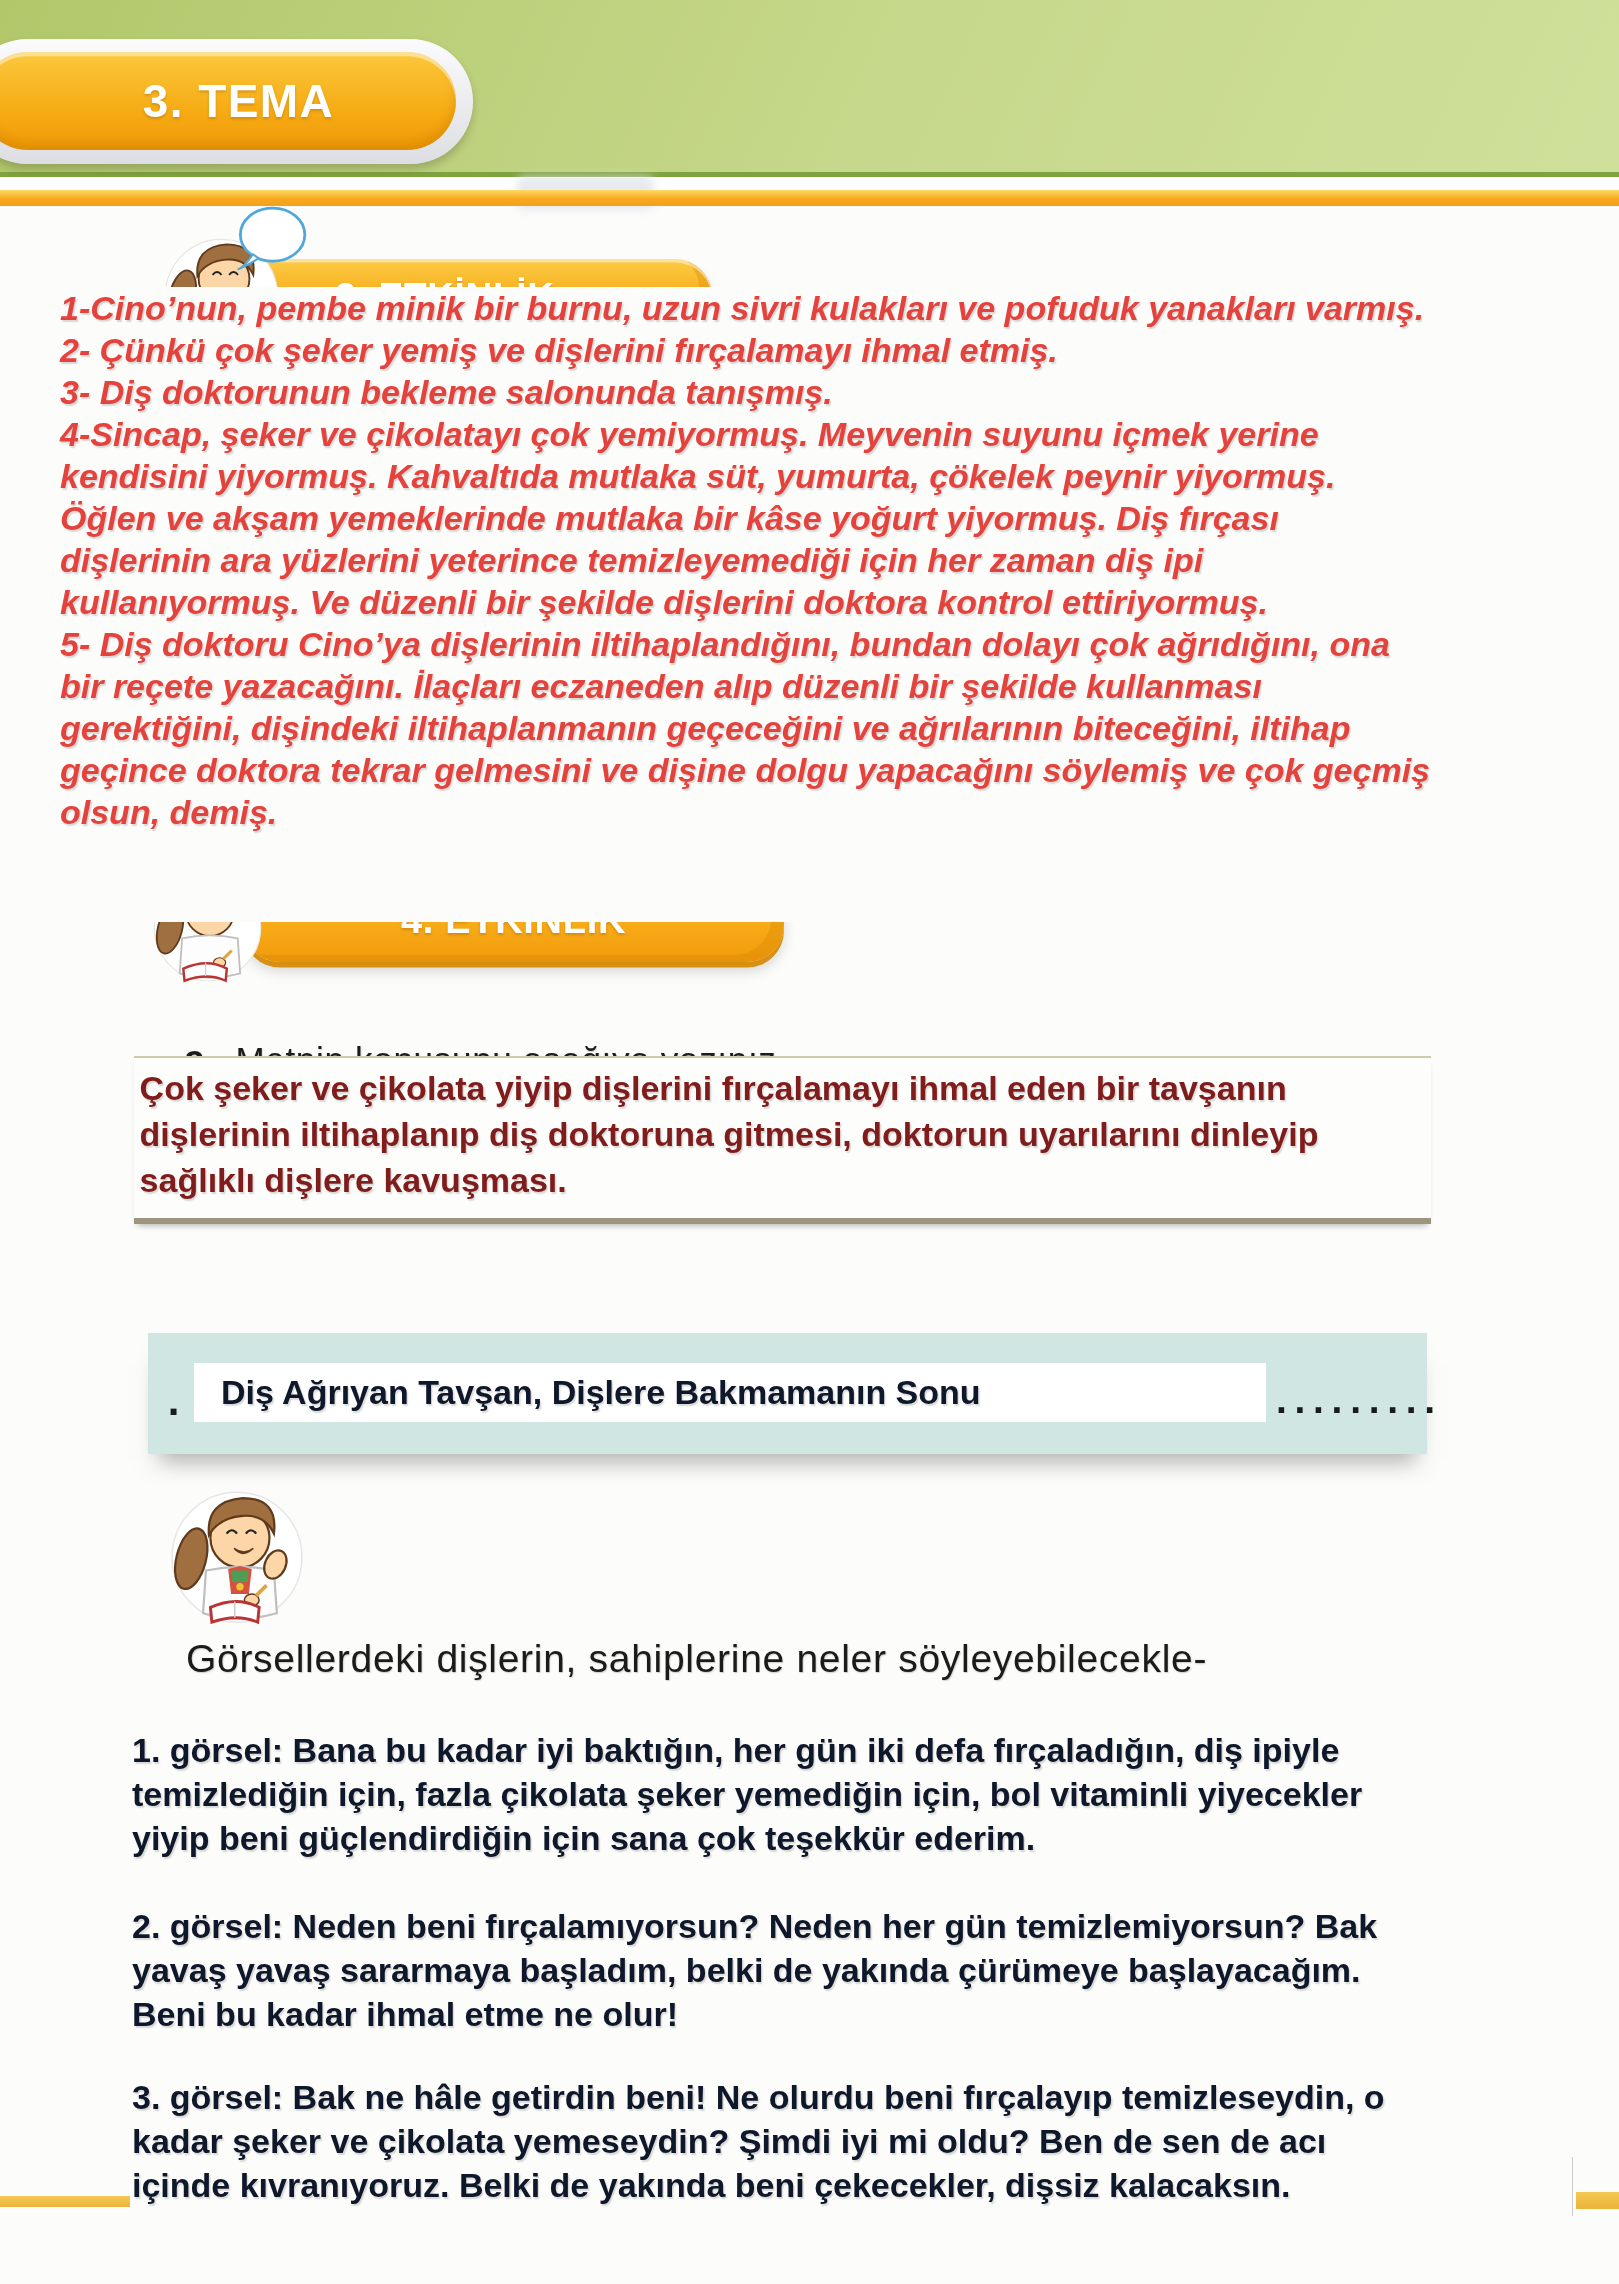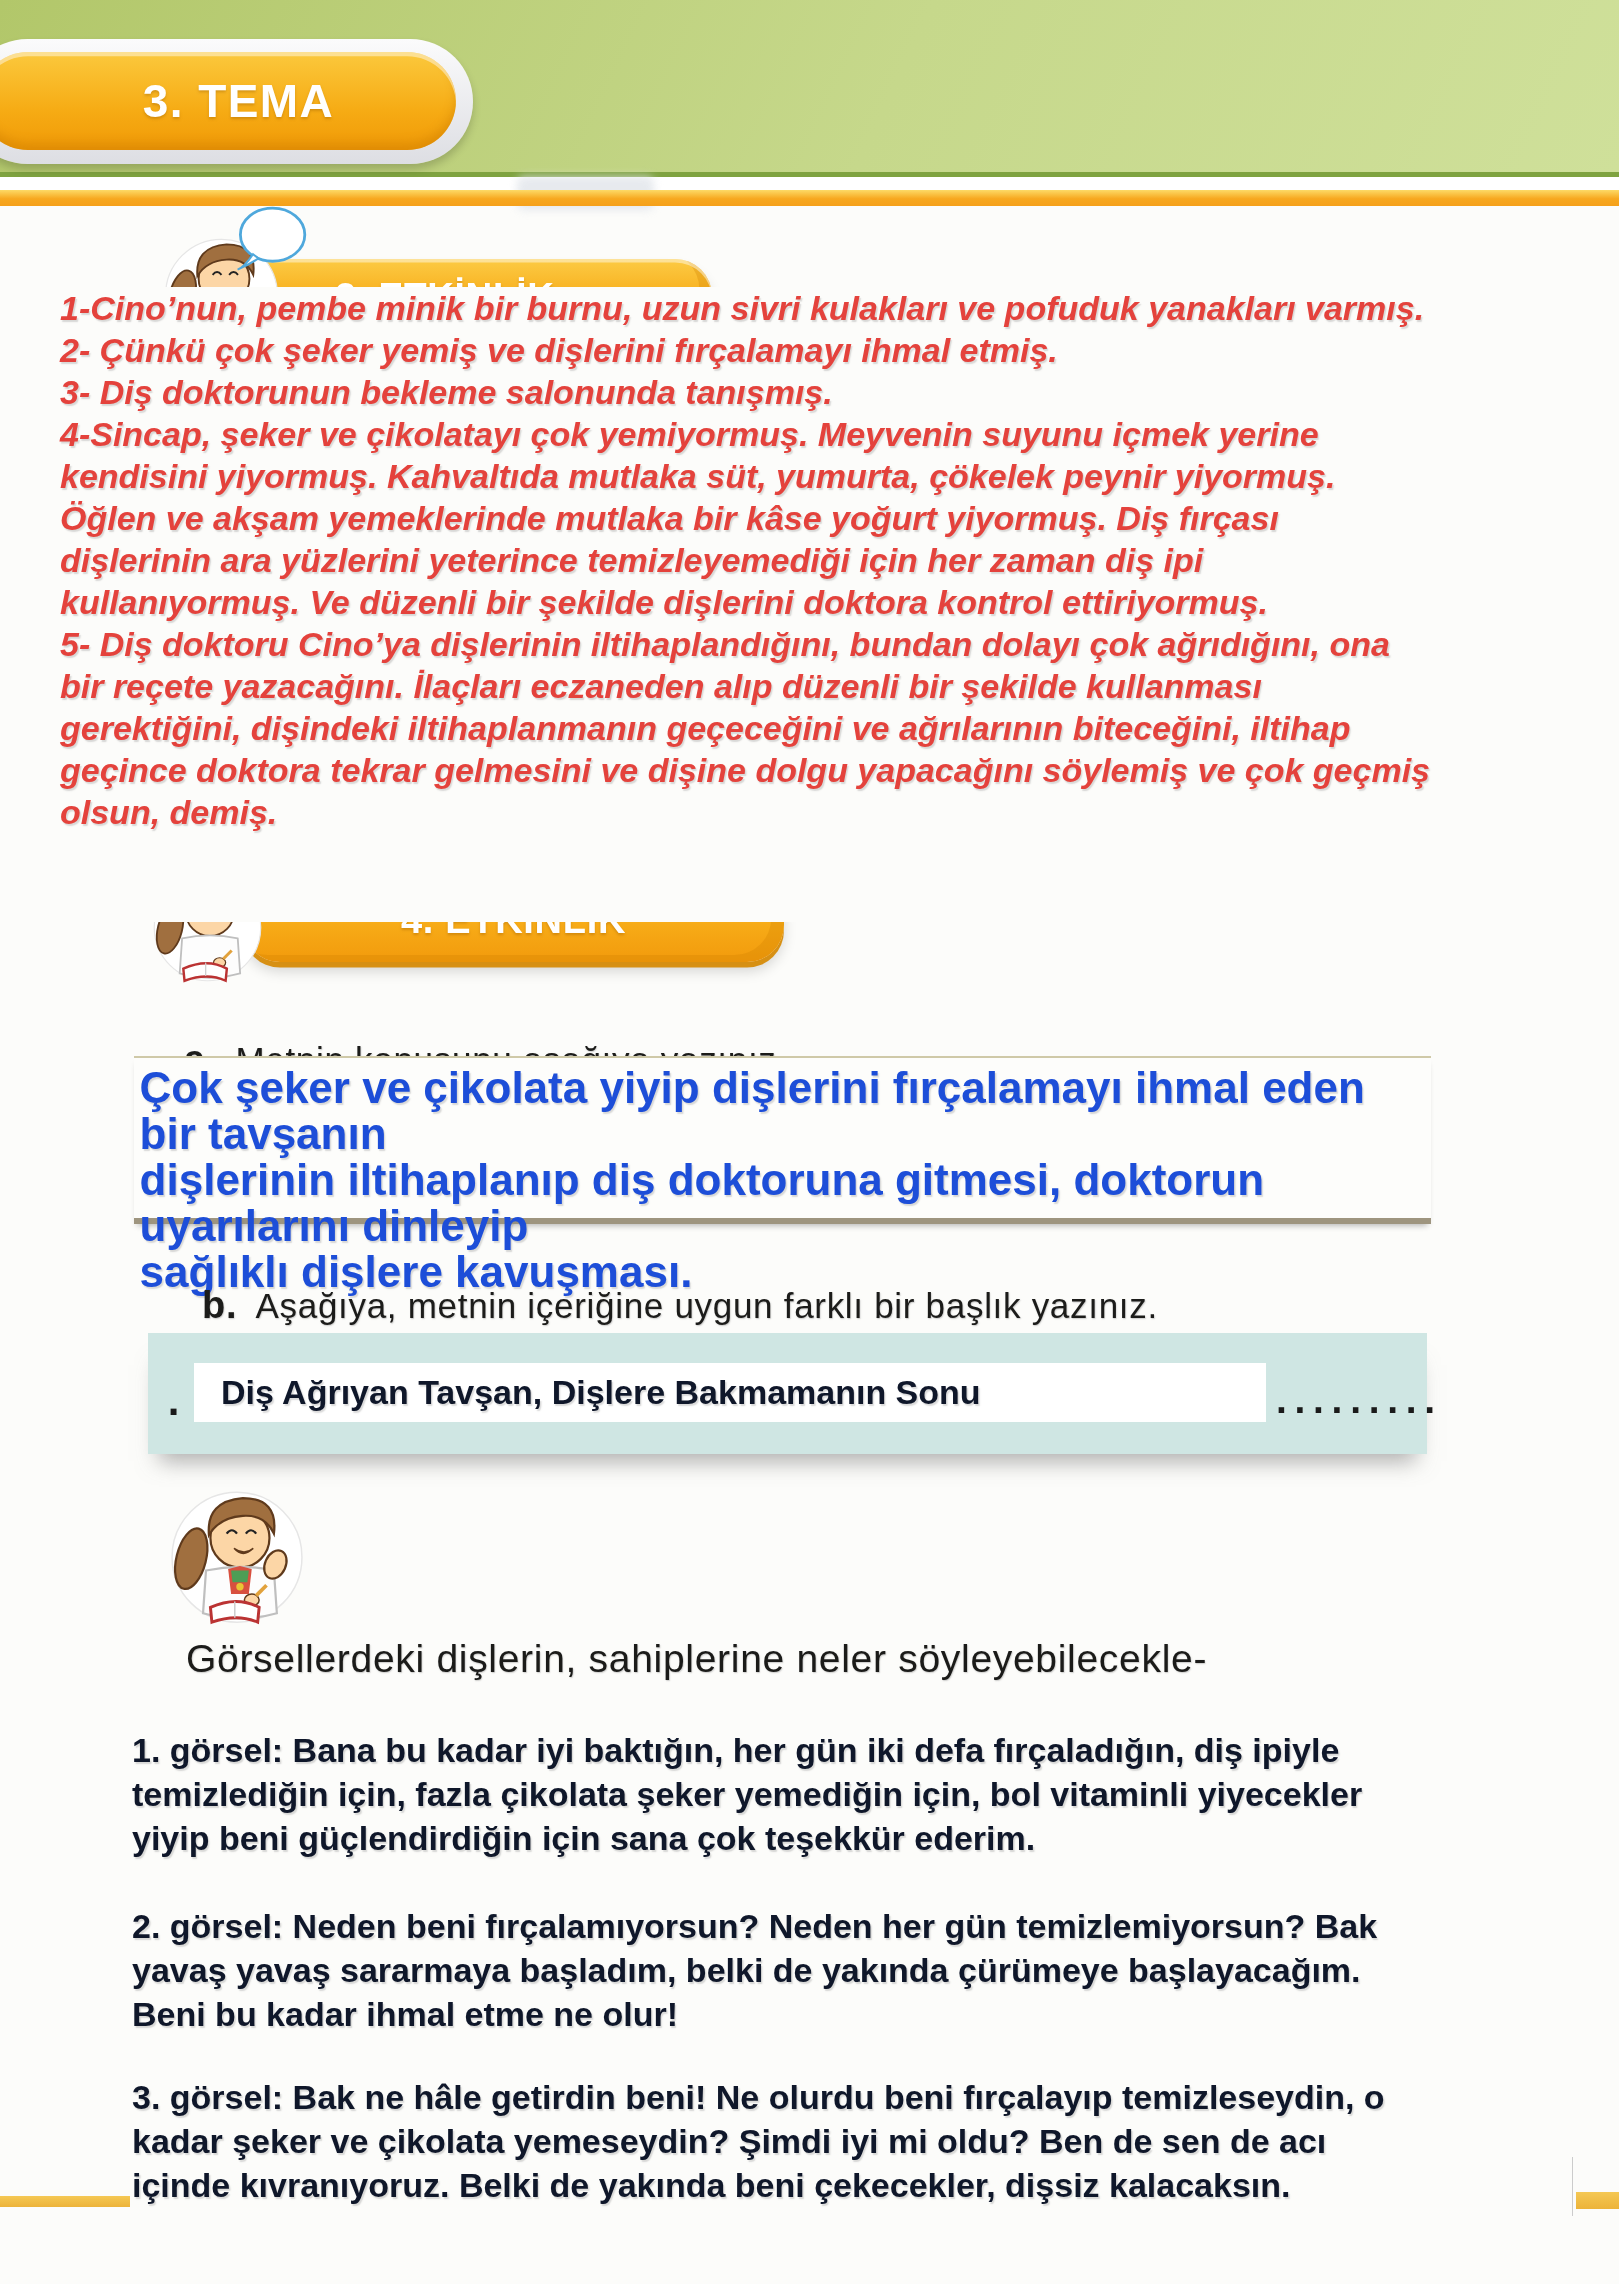--- a/index.html
+++ b/index.html
@@ -36,21 +36,21 @@
     box-shadow:0 5.6px 0 rgba(214,139,8,.95), inset 0 3.5px 0 rgba(255,255,255,.45),
                inset -12.7px -7px 0 rgba(208,128,0,.30), 0 9.8px 12.7px rgba(0,0,0,.15);}
   .badge-label{color:#ffffff;font-weight:bold;font-size:39px;letter-spacing:0.7px;
     text-shadow:0 2.1px 2.8px rgba(160,95,0,.4);}
 
   .white-cover{background:#fcfcfa;}
 
   
   .red-answer{color:#e4423c;font-weight:bold;font-size:34px;line-height:42px;
     text-shadow:1.4px 2.1px 1.4px rgba(130,130,130,.30);font-style:italic;}
-  .red-answer-a{color:#1d4ed8;font-weight:bold;font-size:44px;line-height:46px;
+  .red-answer-a{color:#7f1d1d;font-weight:bold;font-size:34px;line-height:46px;
     text-shadow:1.4px 2.1px 1.4px rgba(130,130,130,.30);}
   .red-lower{color:#0f172a;font-weight:bold;font-size:34px;line-height:44px;
     text-shadow:1.4px 2.1px 1.4px rgba(130,130,130,.30);}
   .question-line{color:#1c1c1a;font-size:35px;letter-spacing:0.7px;
     text-shadow:0.7px 1.4px 1.4px rgba(140,140,140,.45);}
   .q-label{font-weight:bold;font-size:38px;margin-right:18.3px;}
   .prompt-line{color:#1b1b19;font-size:39px;letter-spacing:0.7px;
     text-shadow:0.7px 1.4px 1.4px rgba(140,140,140,.45);margin-top:16px;}
 
   
@@ -145,23 +145,20 @@
   <div class="abs" style="left:184px;top:990px;margin-top:48px;">
     <span class="question-line q-label">a.</span><span class="question-line">Metnin konusunu aşağıya yazınız.</span>
   </div>
 
   <div class="abs box-a">
     <div class="abs red-answer-a preline" style="left:5.6px;top:7px;width:1265px;">Çok şeker ve çikolata yiyip dişlerini fırçalamayı ihmal eden bir tavşanın
 dişlerinin iltihaplanıp diş doktoruna gitmesi, doktorun uyarılarını dinleyip
 sağlıklı dişlere kavuşması.</div>
   </div>
 
-  <div class="abs" style="left:202px;top:1284px;">
-    <span class="question-line q-label">b.</span><span class="question-line">Aşağıya, metnin içeriğine uygun farklı bir başlık yazınız.</span>
-  </div>
 
   <div class="abs teal-box">
     <div class="abs dot-prefix" style="left:19.7px;top:44px;">.</div>
     <div class="abs white-strip">
       <div class="abs red-lower" style="left:27px;top:7px;">Diş Ağrıyan Tavşan, Dişlere Bakmamanın Sonu</div>
     </div>
     <div class="abs dots" style="left:1128px;top:45px;">.........</div>
   </div>
 
   <div class="abs" style="left:163px;top:1476px;width:148px;height:155px;">

